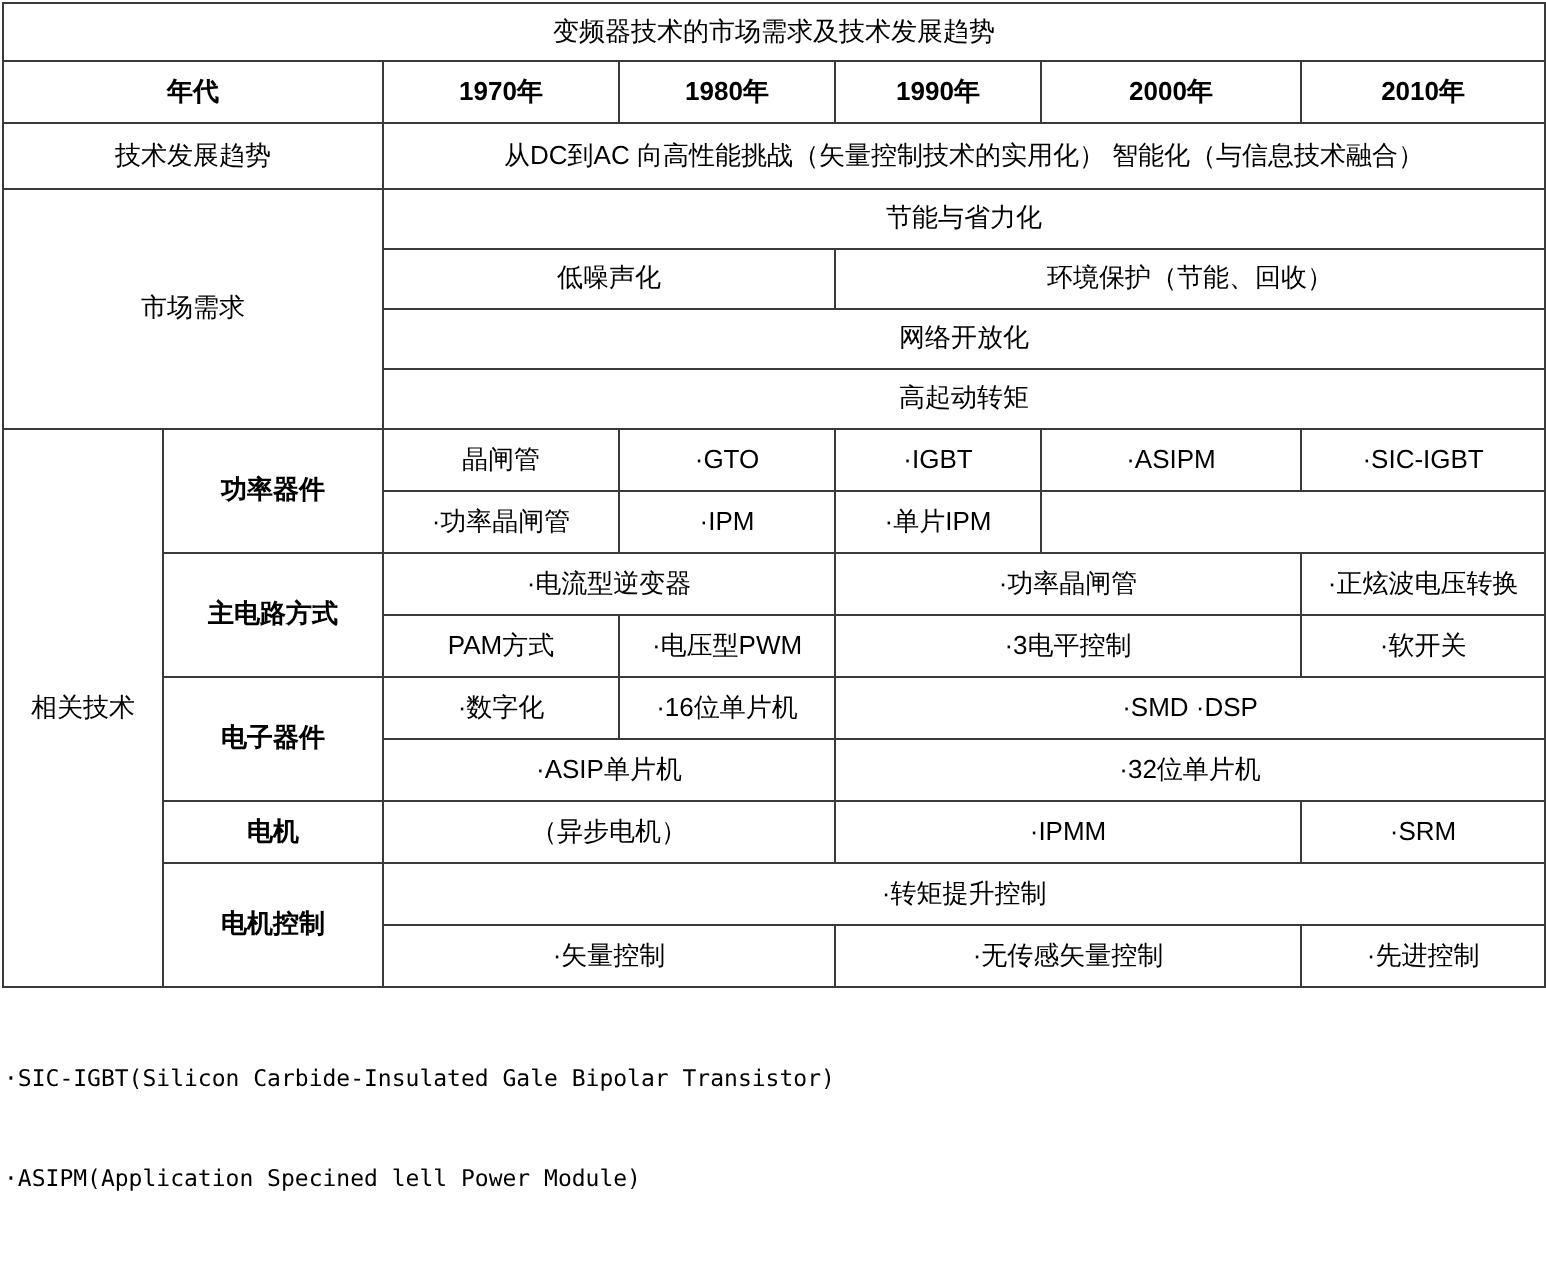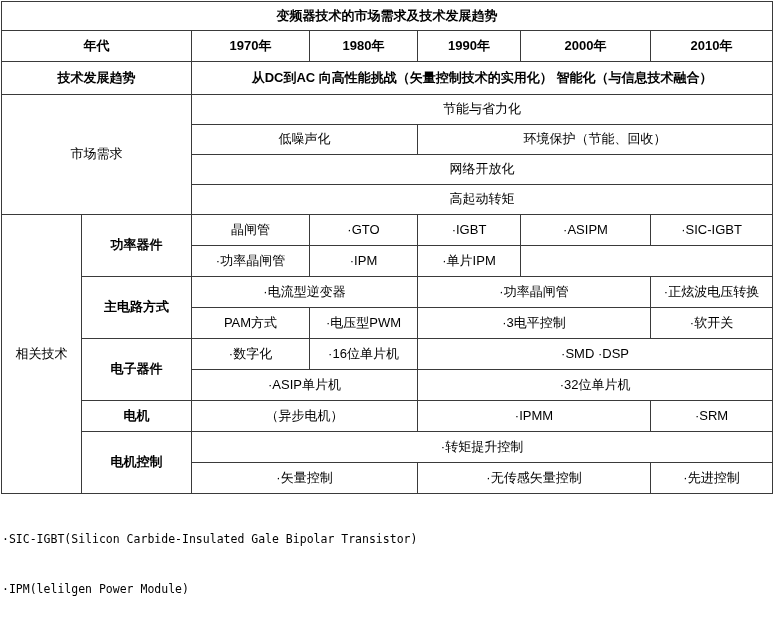--- a/index.html
+++ b/index.html
@@ -26,32 +26,31 @@
   }
   table.main td {
     border: 1px solid #3a3a3a;
     padding: 0;
     text-align: center;
     vertical-align: middle;
     font-size: 13px;
     line-height: 1.3;
   }
   .title-cell {
-    font-weight: bold;
+    font-weight: normal;
     font-size: 15px;
     height: 28px;
   }
   .hdr {
     height: 30px;
     font-size: 13px;
     font-weight: bold;
   }
   .trend-row {
     height: 32px;
-    font-weight: bold;
   }
   .trend-text {
     font-size: 13px;
   }
   .demand-label {
     font-size: 13px;
   }
   .demand-cell {
     height: 29px;
   }
@@ -186,20 +185,19 @@
       <tr>
         <td class="item-cell" colspan="2">·矢量控制</td>
         <td class="item-cell" colspan="2">·无传感矢量控制</td>
         <td class="item-cell">·先进控制</td>
       </tr>
     </tbody>
   </table>
 
   <div class="notes">
     <div>·SIC-IGBT(Silicon Carbide-Insulated Gale Bipolar Transistor)</div>
-    <div>·IPM(lelilgen Power Module)</div>
     <div>·ASIPM(Application Specined lell Power Module)</div>
     
     
     
   </div>
 
 </div>
 
 </body></html>

